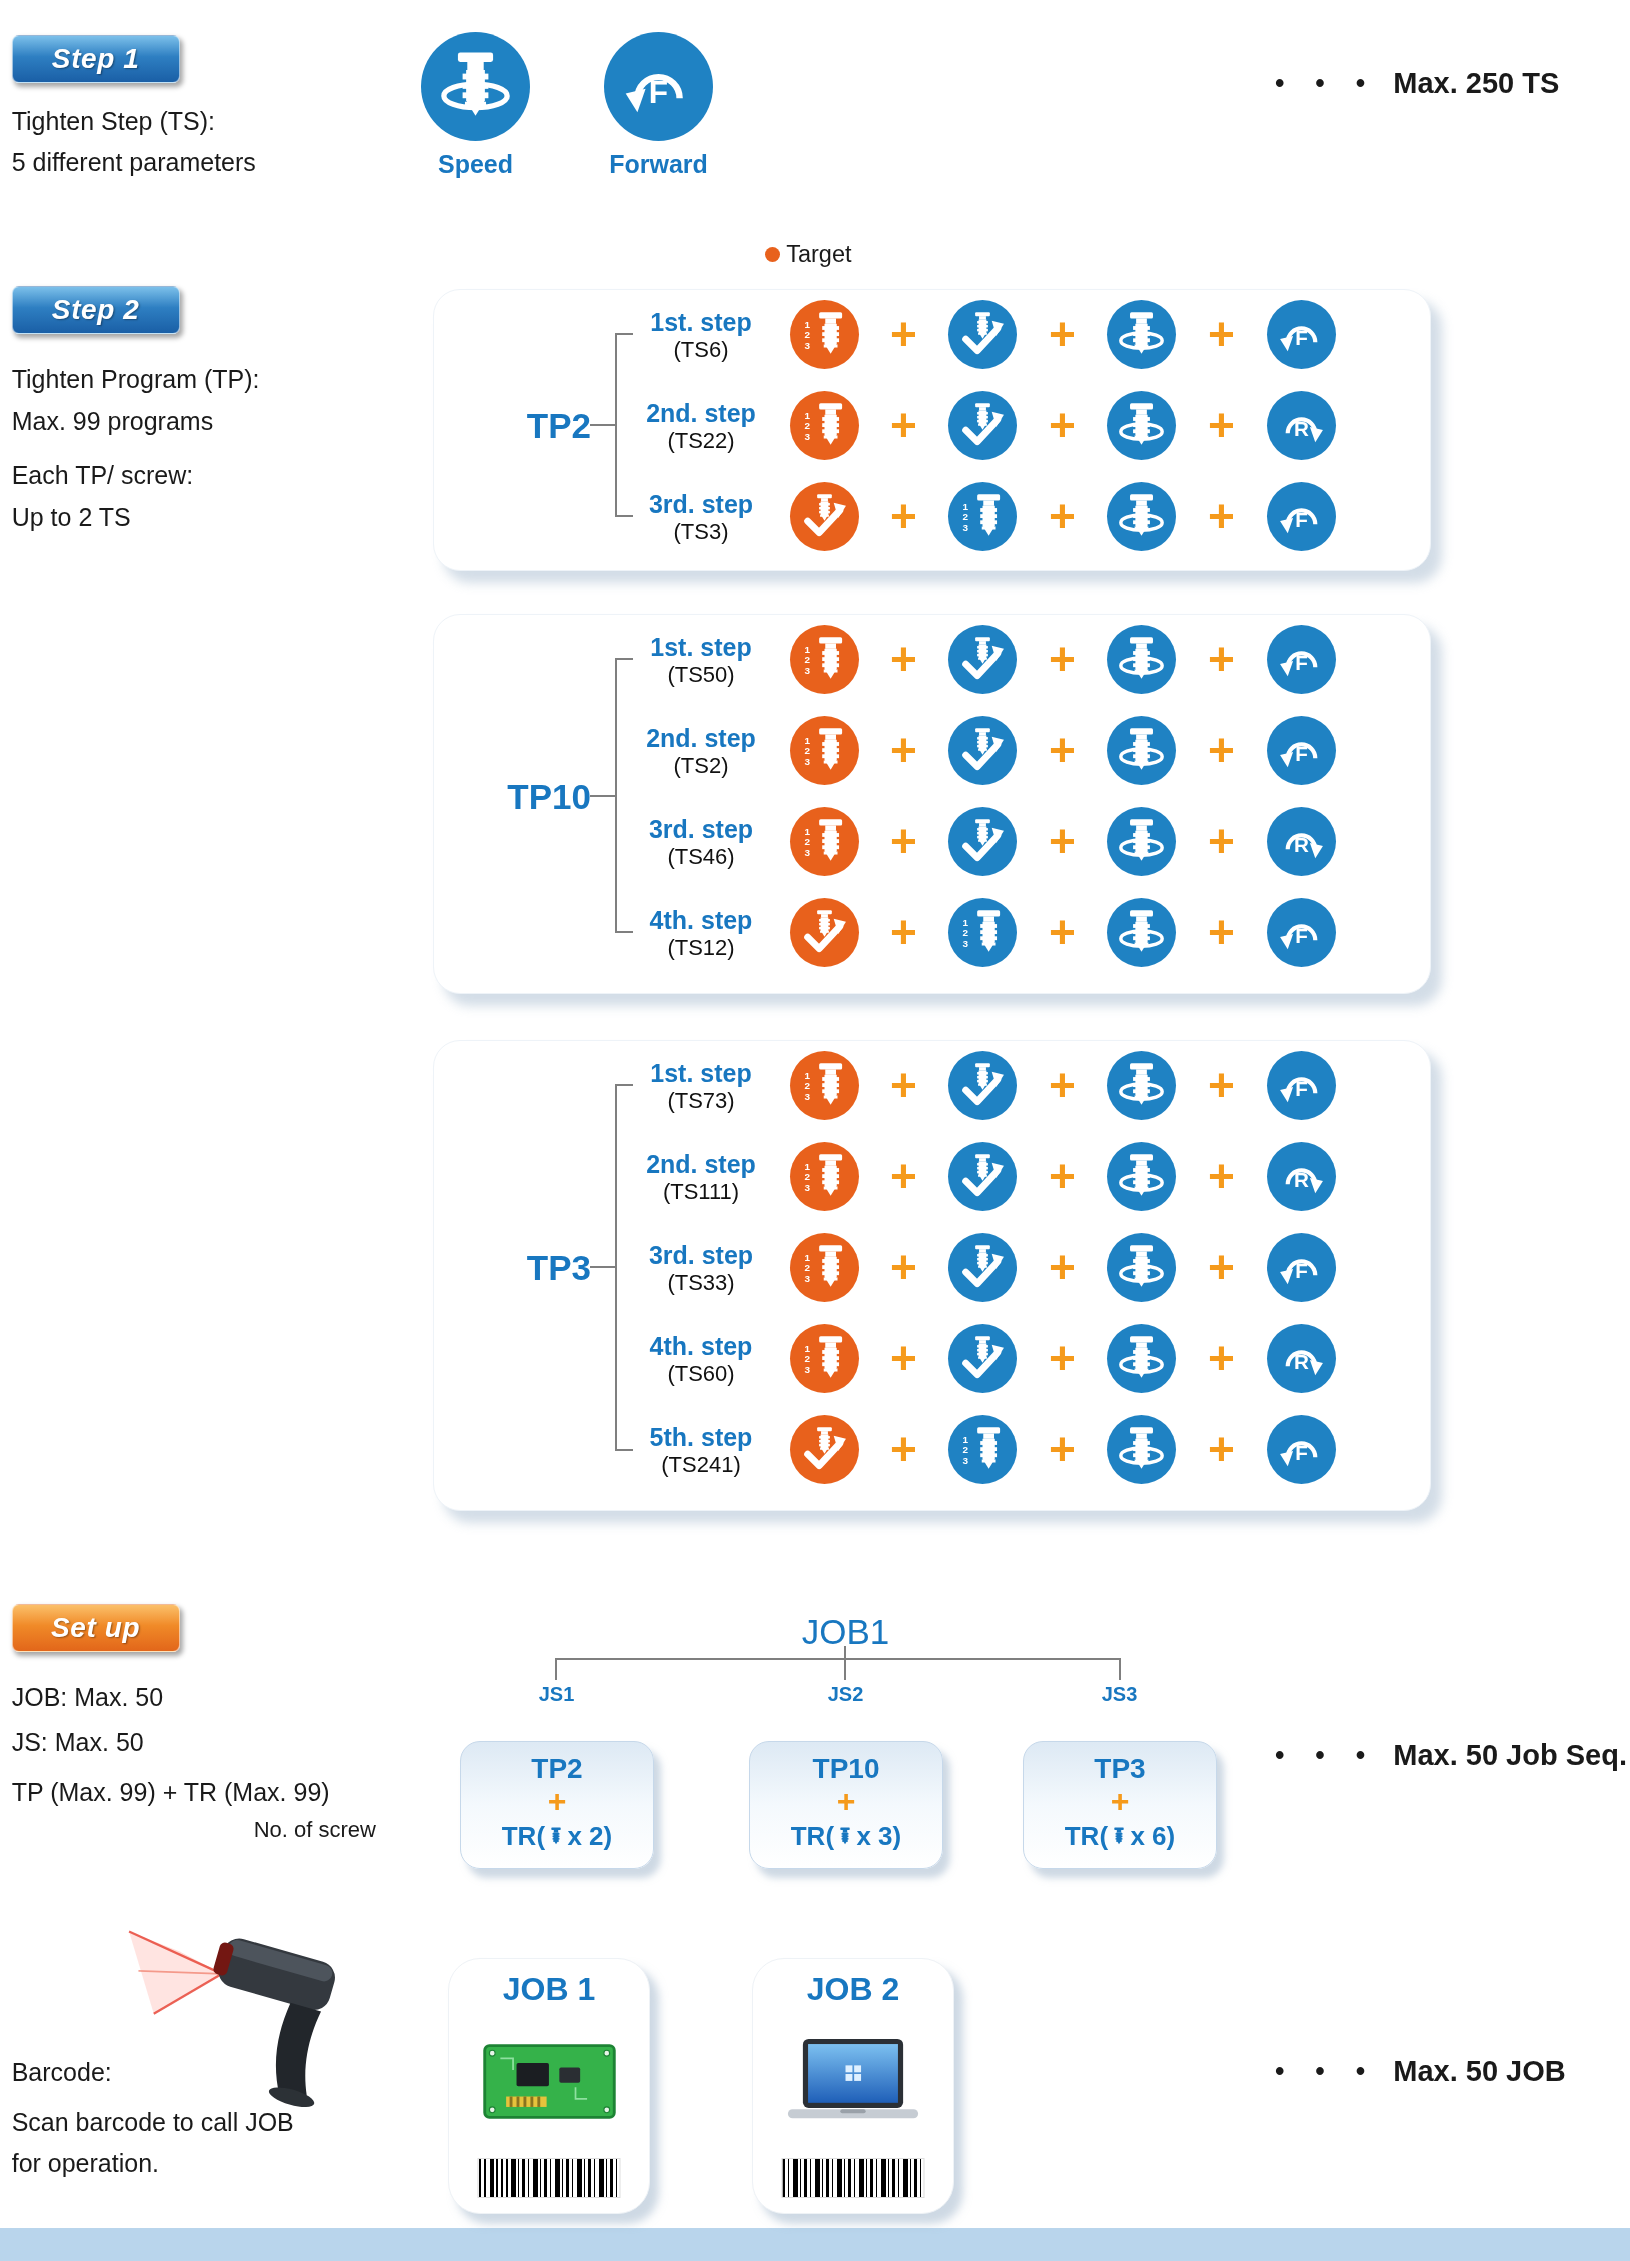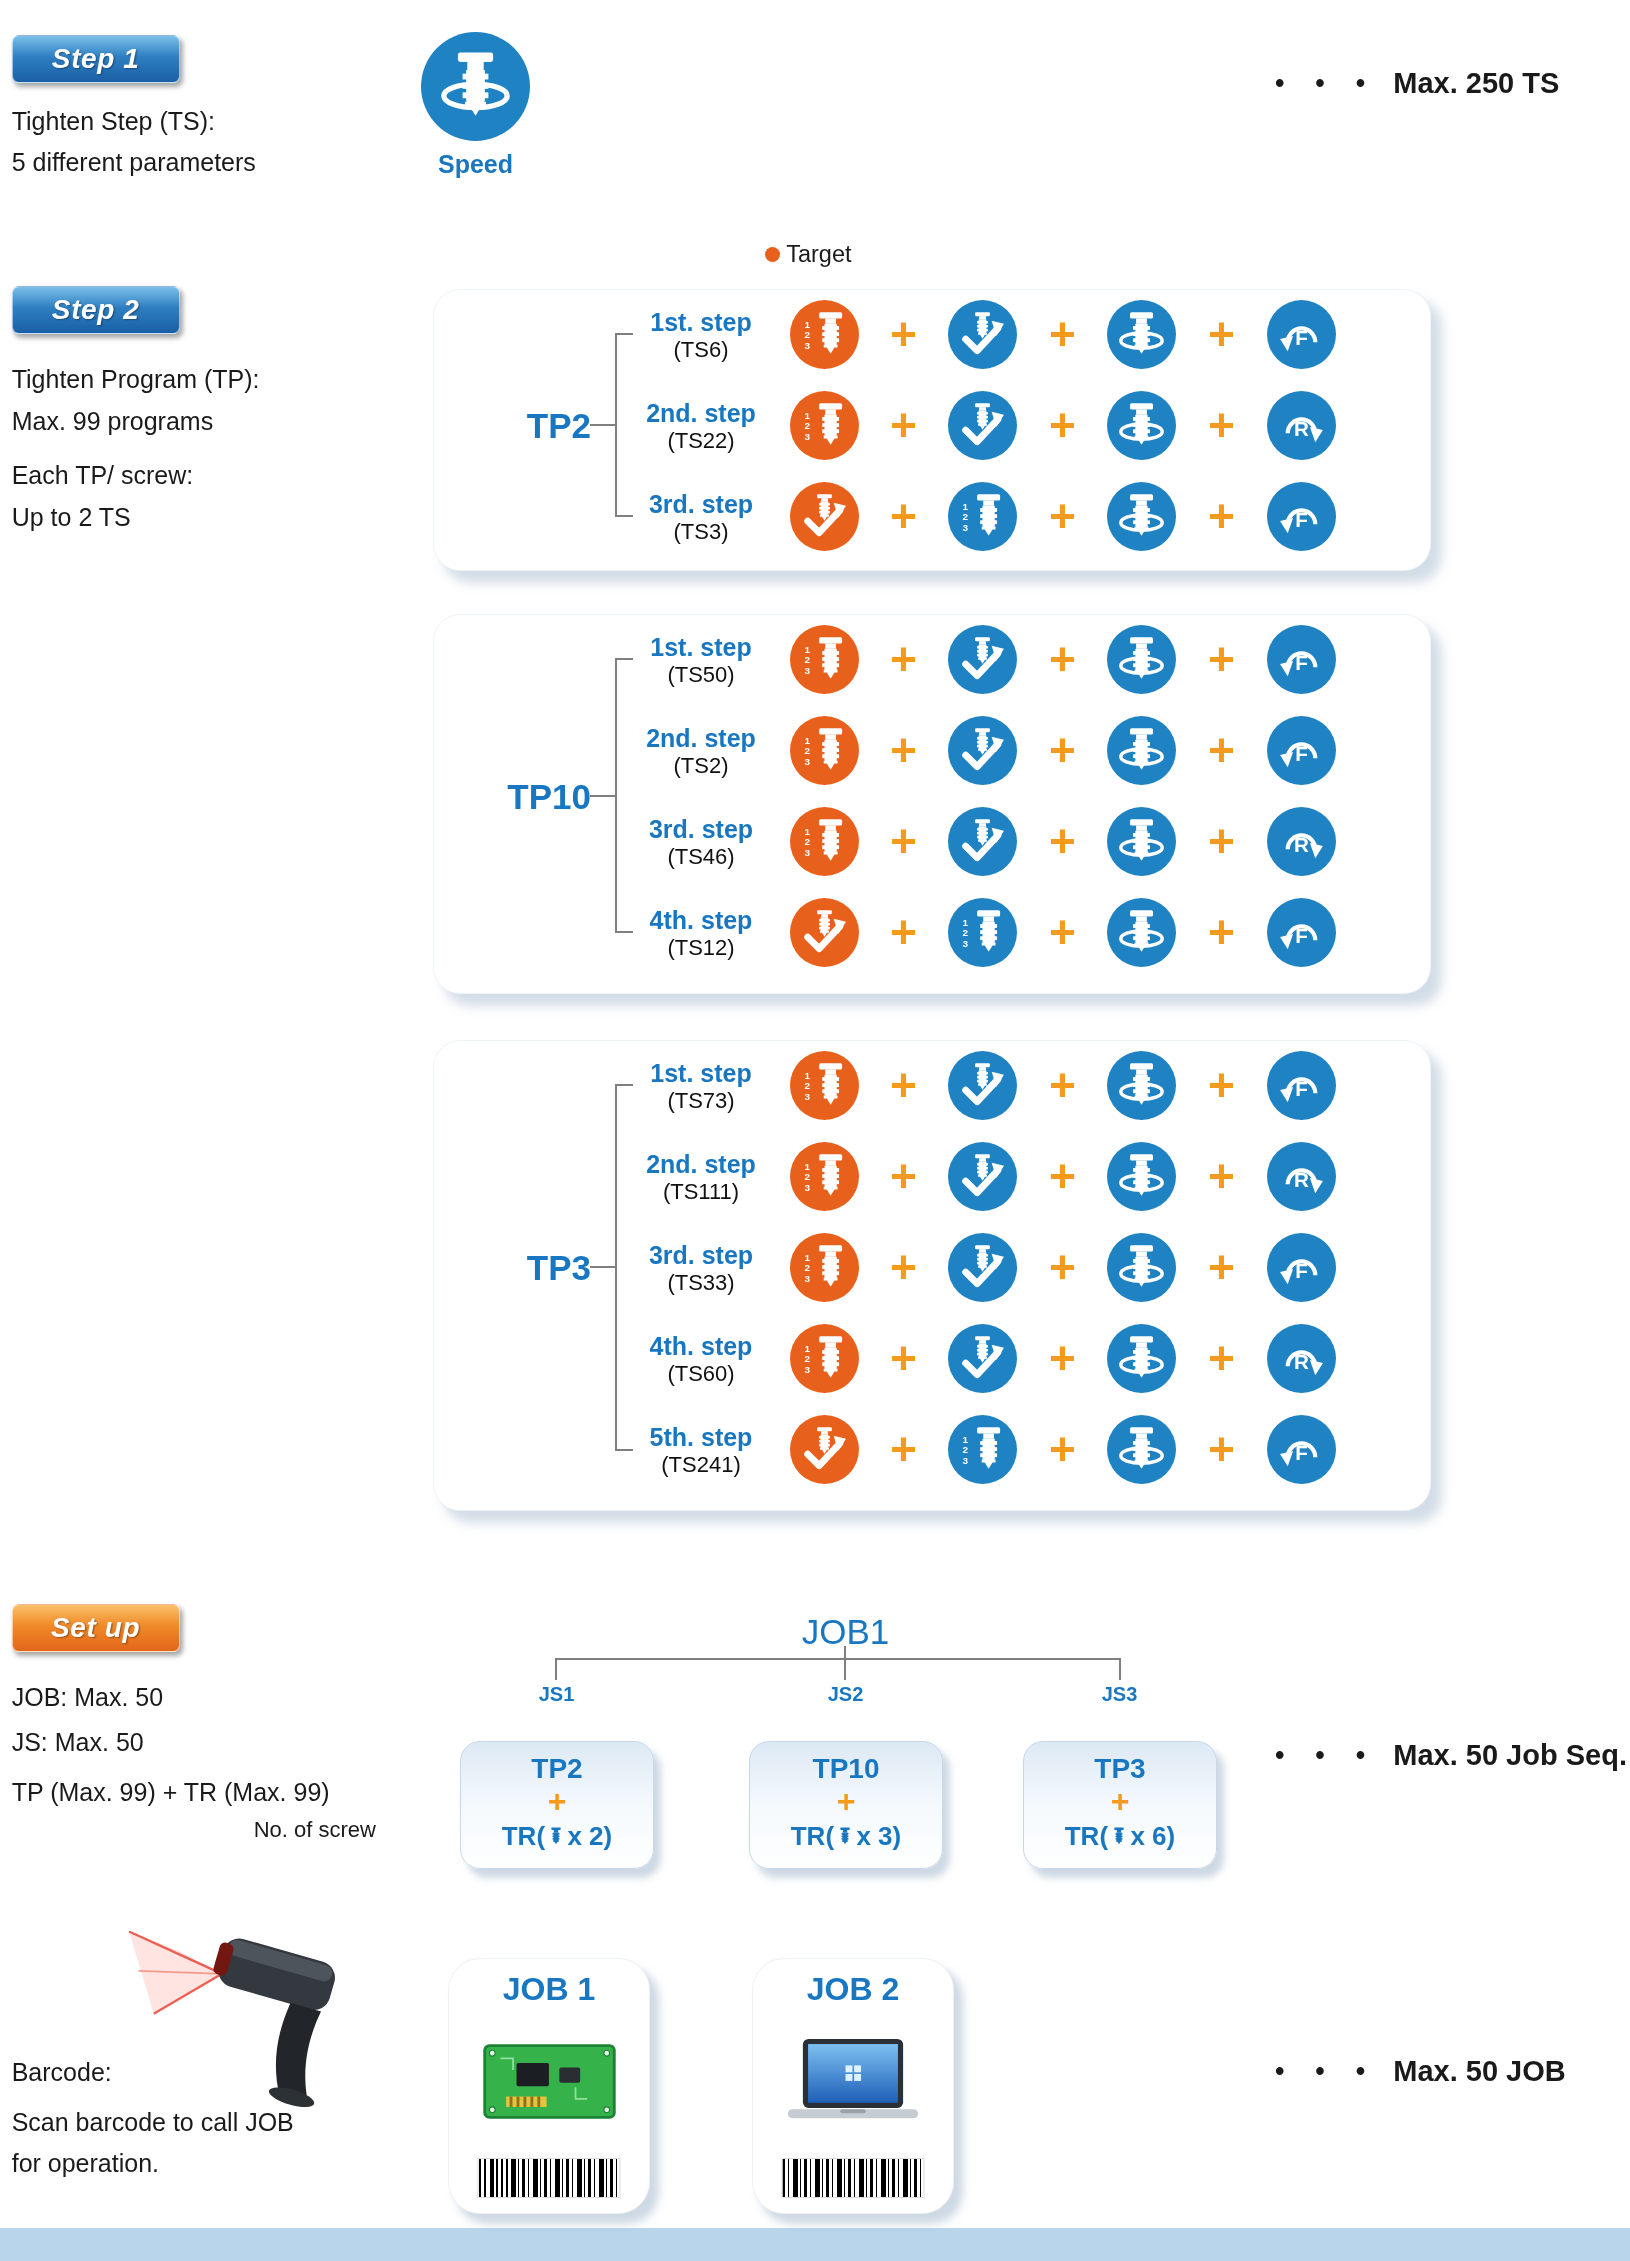--- a/index.html
+++ b/index.html
@@ -121,20 +121,28 @@
   <div class="txt" style="left:11.7px;top:146px">5 different parameters</div>
   <div class="abs" style="left:421px;top:32px;display:flex;gap:74px" id="tsrow">
       <div class="s1item">
         <div class="circle blue big">
           <svg viewBox="0 0 64 64">
             <use href="#sym-speed"></use>
           </svg>
         </div>
         <div class="s1label">Speed</div>
       </div>
+      <div class="s1item">
+        <div class="circle blue big">
+          <svg viewBox="0 0 64 64">
+            <use href="#sym-forward"></use>
+          </svg>
+        </div>
+        <div class="s1label">Forward</div>
+      </div>
     </div>
   <div class="dotsrow" style="left:1275px;top:66px">
     <span class="dots">• • •</span>
     <span class="maxlabel">Max. 250 TS</span>
   </div>
 
   <div class="legend" style="left:765px;top:241px">
     <span class="legenddot"></span>
     <span style="font-size:23.5px">Target</span>
   </div>

